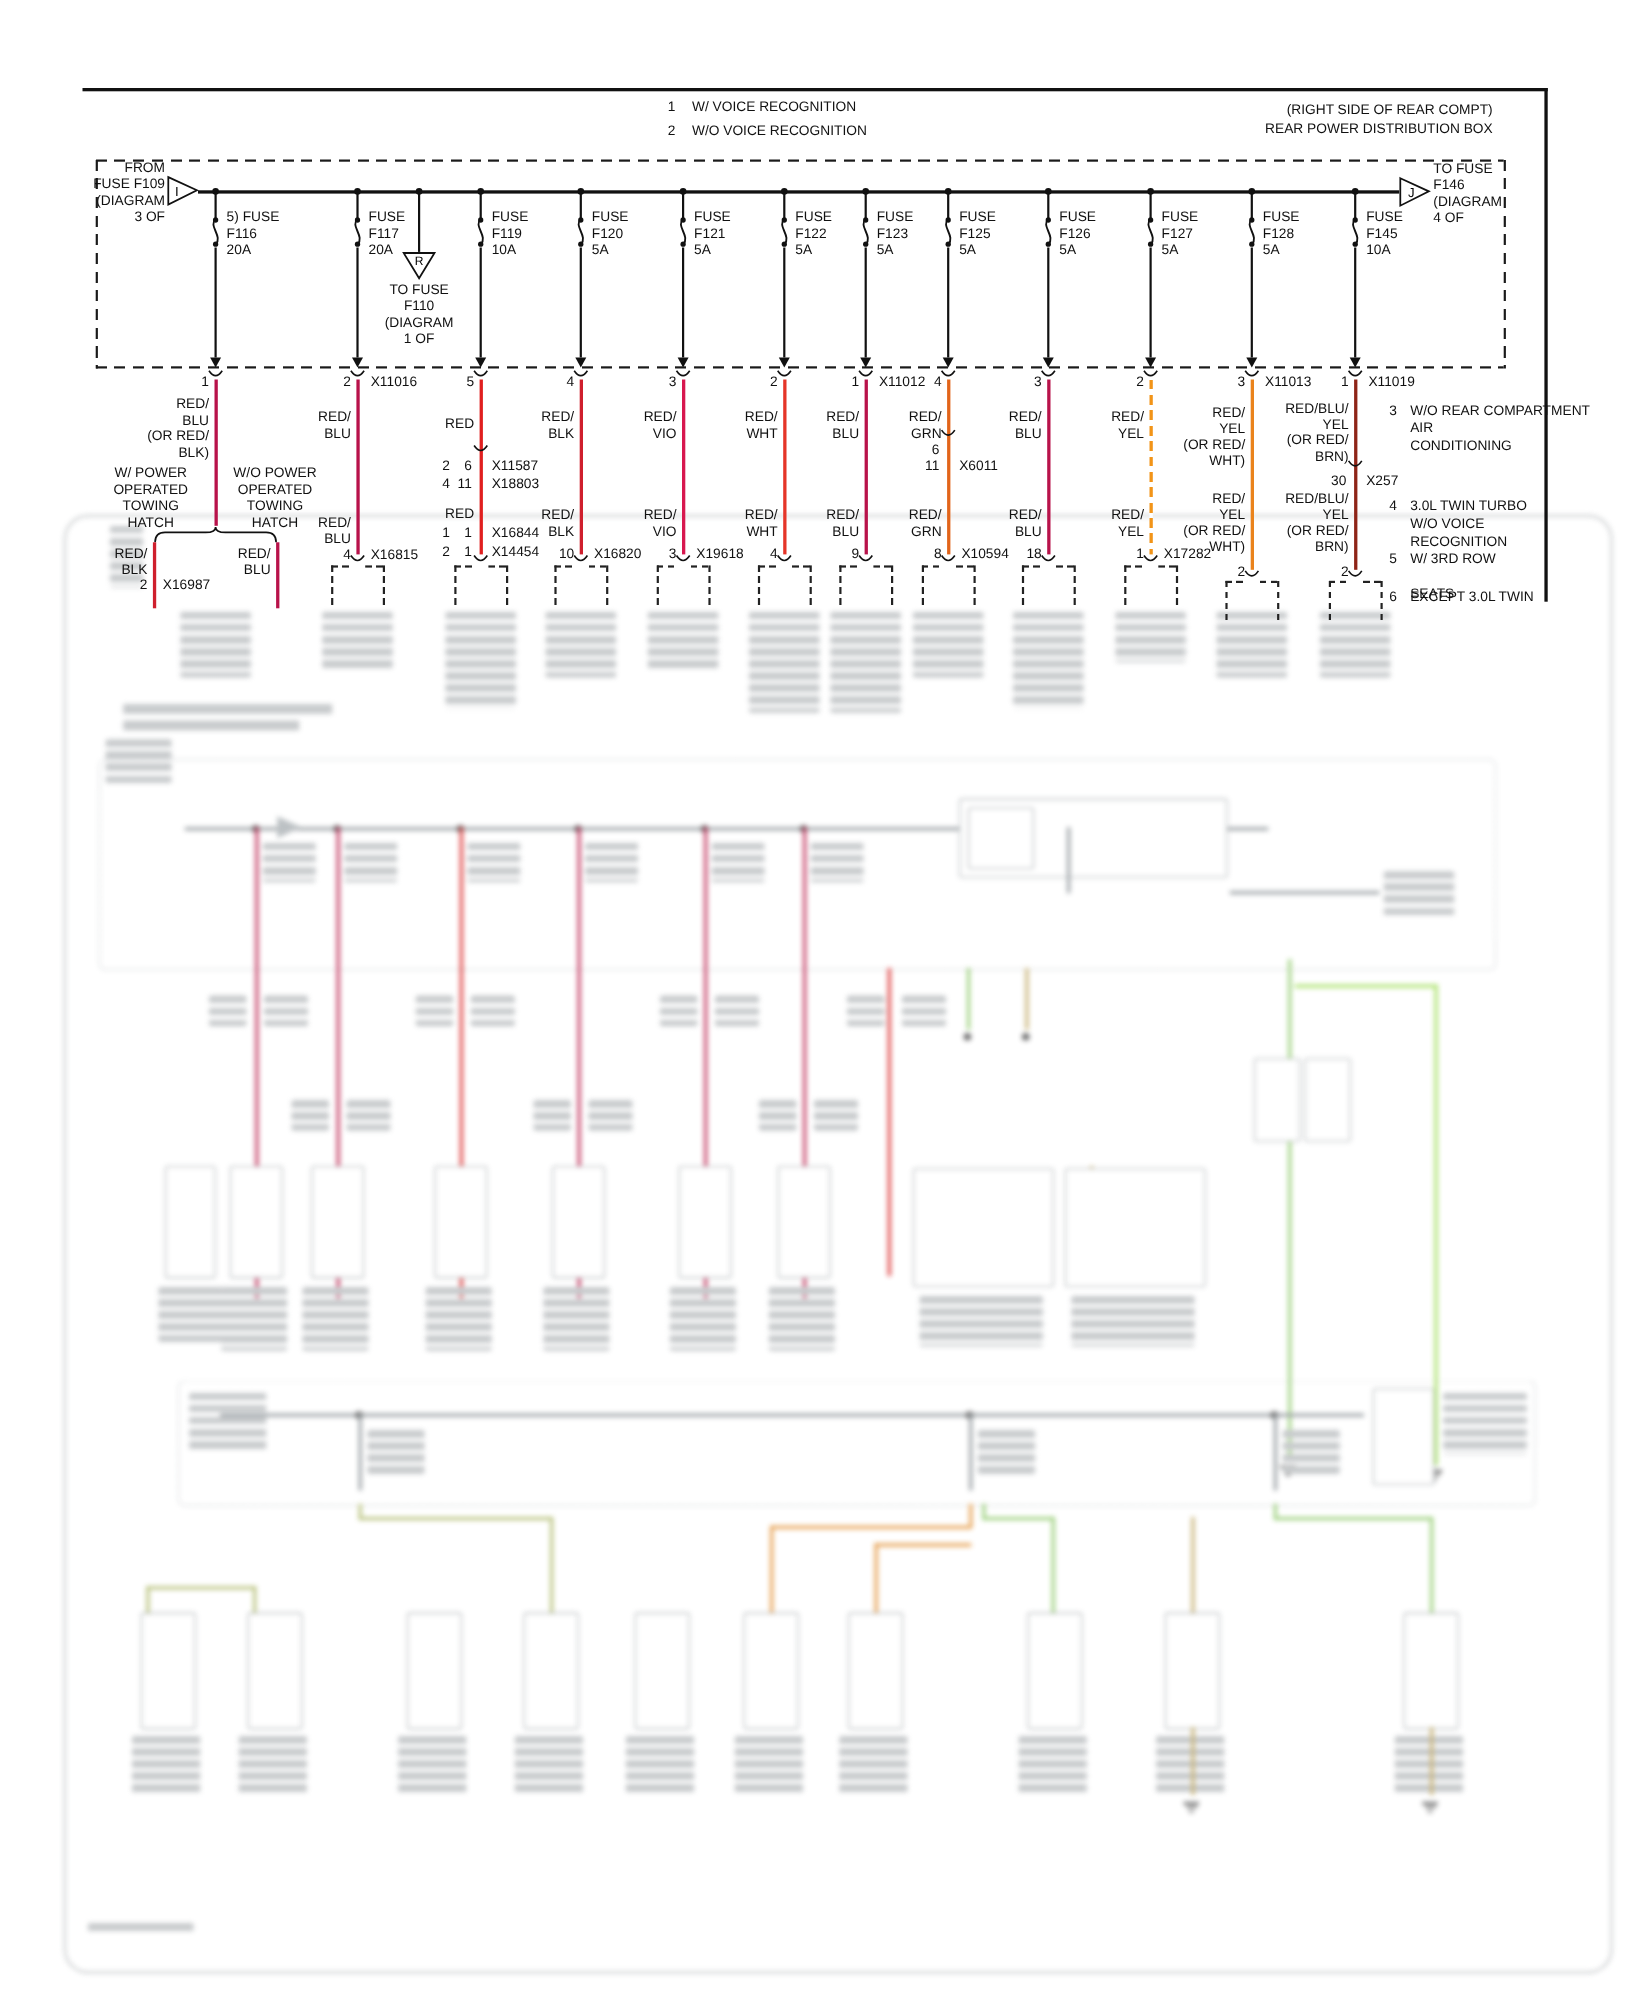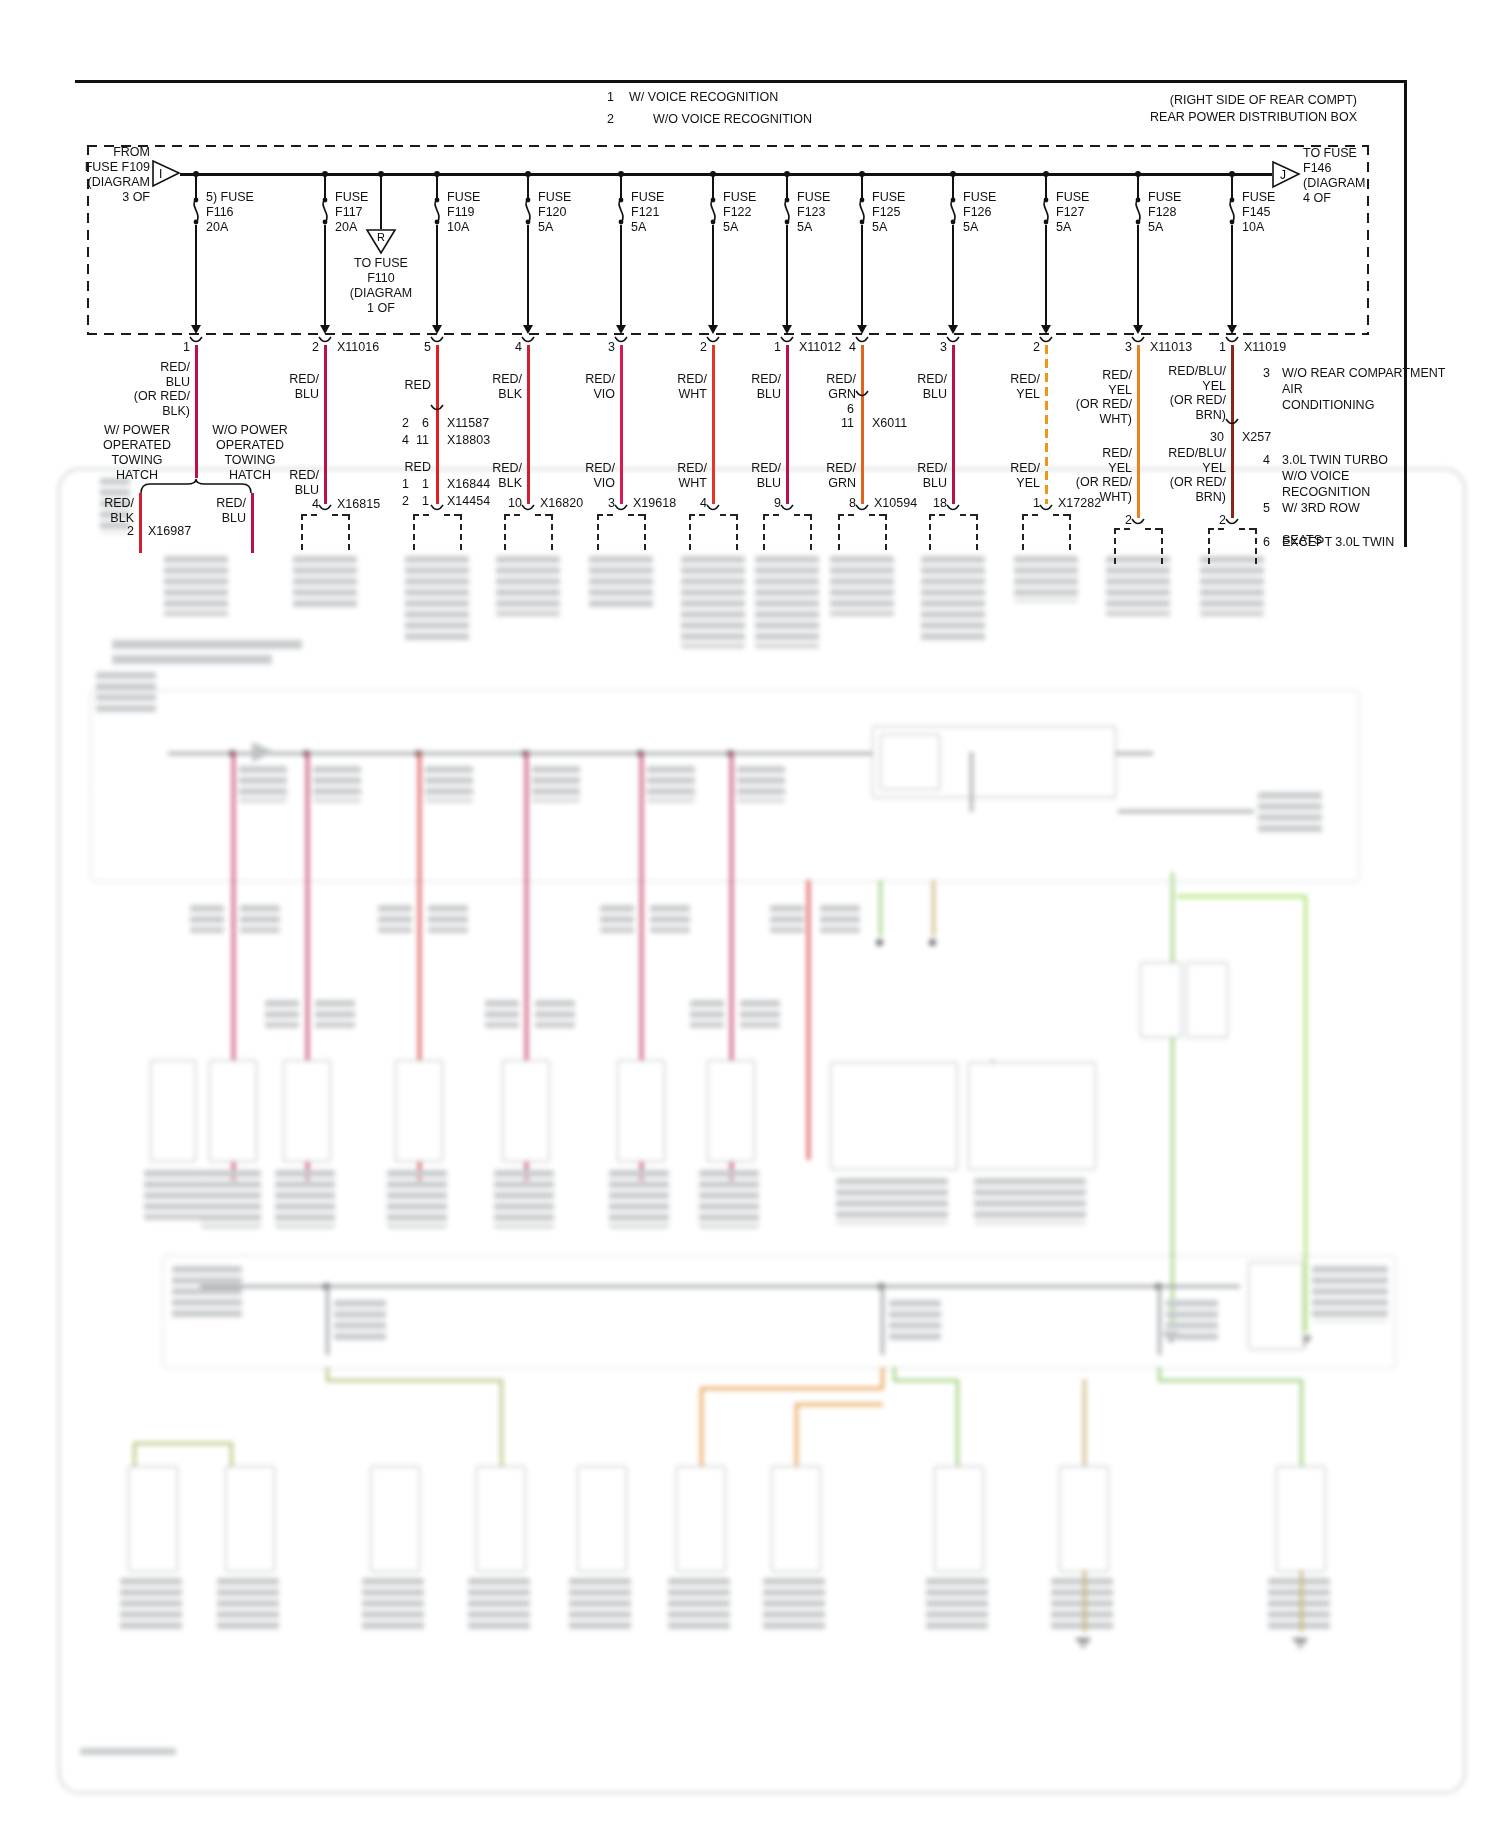--- a/index.html
+++ b/index.html
@@ -187,21 +187,21 @@
       <div class="bl" style="left:1298px;top:1646px;width:4px;height:2px;background:#777;"></div>
       <div class="g" style="left:80px;top:1748px;width:96px;height:8px;"></div>
     </div>
 
   <div class="ln" style="left:75px;top:80px;width:1332px;height:3px;"></div>
   <div class="ln" style="left:1404px;top:80px;width:3px;height:467px;"></div>
 
   <div class="t r" style="left:600px;top:90px;width:14px;">1</div>
   <div class="t" style="left:629px;top:90px;">W/ VOICE RECOGNITION</div>
   <div class="t r" style="left:600px;top:112px;width:14px;">2</div>
-  <div class="t" style="left:629px;top:112px;margin-left:24px;">W/O VOICE RECOGNITION</div>
+  <div class="t" style="left:629px;top:112px;">W/O VOICE RECOGNITION</div>
 
   <div class="t r" style="left:1007px;top:93px;width:350px;">(RIGHT SIDE OF REAR COMPT)</div>
   <div class="t r" style="left:1007px;top:110px;width:350px;">REAR POWER DISTRIBUTION BOX</div>
 
   <div class="dash-h" style="left:87px;top:145px;width:1280px;"></div>
   <div class="dash-h" style="left:87px;top:333px;width:1280px;"></div>
   <div class="dash-v" style="left:87px;top:145px;height:190px;"></div>
   <div class="dash-v" style="left:1367px;top:145px;height:190px;"></div>
 
   <div class="t r" style="left:58px;top:145px;width:92px;">FROM</div>

